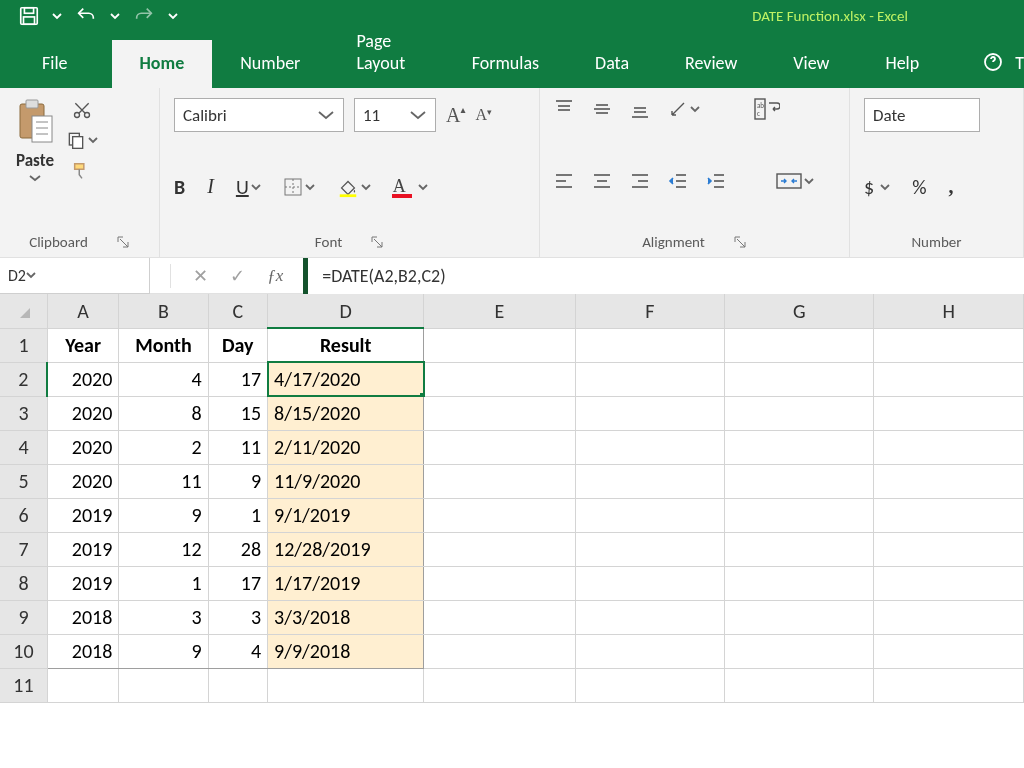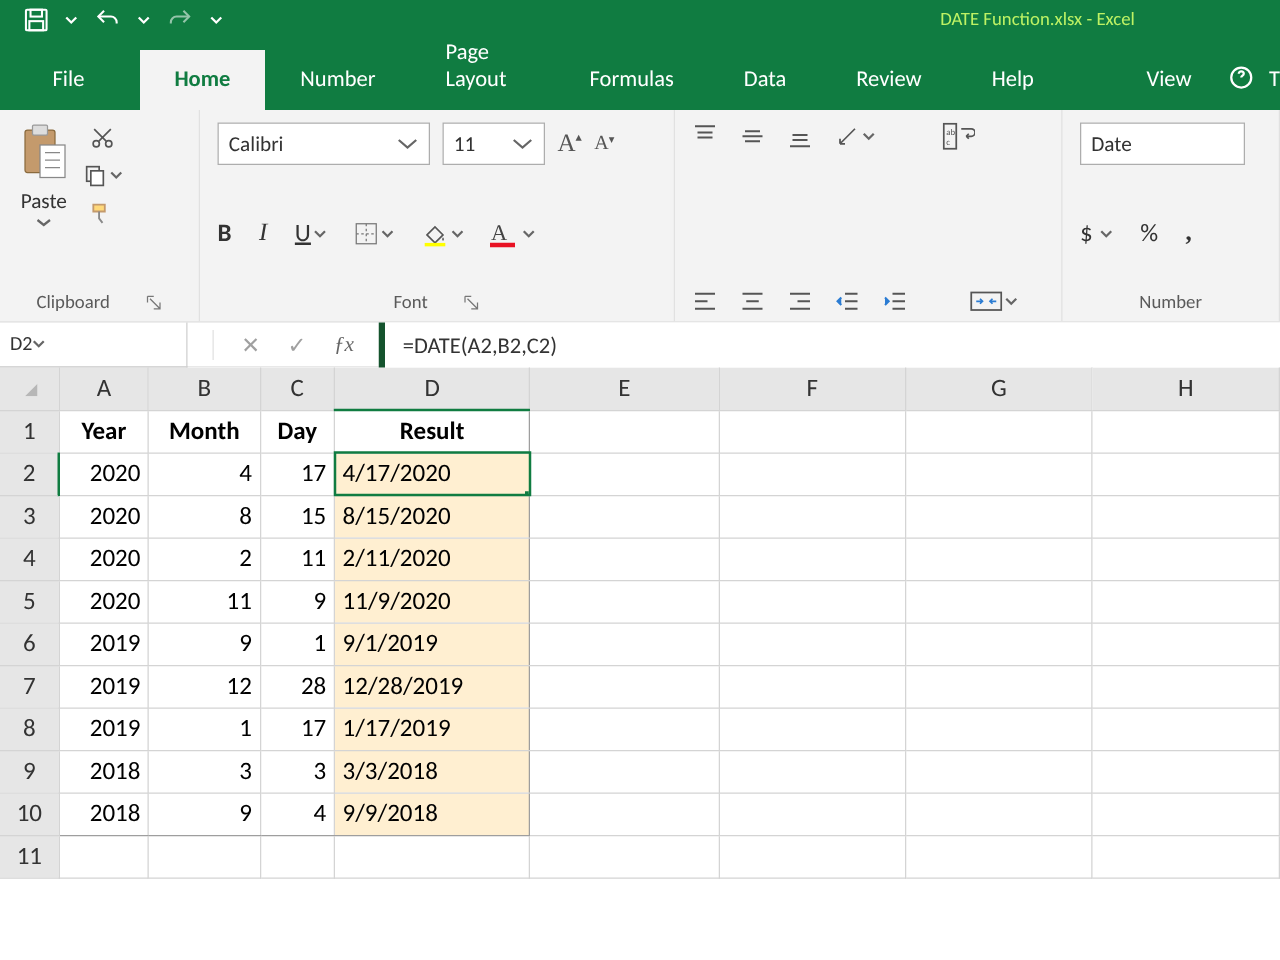--- a/index.html
+++ b/index.html
@@ -19,33 +19,33 @@
   .tab.help { margin-right: 34px; }
   .tell-me { color:#fff; display:flex; align-items:flex-end; padding-bottom:14px; }
   .tell-me svg { stroke:#fff; }
   
   .ribbon { height: 170px; background: #f3f3f3; border-bottom: 1px solid #e1e1e1; display: flex; }
   .group { border-right: 1px solid #e1e1e1; padding: 10px 14px 6px; display: flex; flex-direction: column; justify-content: space-between; }
   .group-label { text-align: center; font-size: 15px; color: #5a5a5a; padding-top: 6px; display:flex; justify-content:center; align-items:center; gap:28px;}
   .launcher { width:14px; height:14px; }
   .row { display: flex; align-items: center; gap: 10px; }
   .clipboard-group { width: 160px; }
-  .clipboard-top { display:flex; gap:10px; }
+  .clipboard-top { display:flex; gap:10px;font-weight:bold; }
   .paste-btn { display:flex; flex-direction:column; align-items:center; gap:2px; cursor:pointer;}
   .paste-label { font-size:17px; color:#333; }
   .mini-col { display:flex; flex-direction:column; gap:10px; padding-top:2px;}
   .font-group { width: 380px; }
   .combo { display:inline-flex; align-items:center; background:#fff; border:1px solid #adadad; height:34px; padding:0 8px; font-size:17px; color:#333; cursor:pointer;}
   .combo .chev { margin-left:auto; }
   .font-name { width: 170px; }
   .font-size { width: 82px; justify-content:space-between;}
   .btn { cursor:pointer; display:inline-flex; align-items:center; justify-content:center; }
   .alignment-group { width: 310px; }
   .number-group { flex:1; min-width:0; }
-  .num-combo { width:132px; }
+  .num-combo { width:116px; }
   
   .name-fx-row { height: 36px; display:flex; align-items:center; border-bottom:1px solid #e1e1e1; }
   .name-box { width: 150px; height:36px; border:1px solid #cfcfcf; border-top:none; border-left:none; display:flex; align-items:center; padding:0 8px; font-size:16px; color:#333; }
   .fx-icons { display:flex; align-items:center; gap:22px; padding:0 20px; color:#a0a0a0;}
   .fx-icons .sep { width:1px; height:24px; background:#e1e1e1; }
   .fx-icons .fx-label { font-style: italic; font-family: "Times New Roman", serif; font-size:17px; color:#666;}
   .formula-input { flex:1; height:36px; border:none; border-left:5px solid #14532d; padding:0 14px; font-size:18px; color:#333; outline:none; }
   
   .sheet { position:relative; }
   table.grid { border-collapse: collapse; table-layout: fixed; }
@@ -113,22 +113,22 @@
 </div>
 
 <div class="tabstrip">
   <div class="tab file">File</div>
   <div class="tab active">Home</div>
   <div class="tab">Number</div>
   <div class="tab">Page Layout</div>
   <div class="tab">Formulas</div>
   <div class="tab">Data</div>
   <div class="tab">Review</div>
+  <div class="tab">View</div>
   <div class="tab help">Help</div>
-  <div class="tab">View</div>
   <div class="tell-me">
     <svg width="24" height="24" viewBox="0 0 24 24" fill="none" stroke-width="1.8">
         <circle cx="12" cy="12" r="8"></circle>
         <path d="M12 15v.01M10 9a2 2 0 114 0c0 1.5-2 1.5-2 3"></path>
       </svg>
     <span style="font-size:18px;margin-left:10px">T</span>
   </div>
 </div>
 
 <div class="ribbon">
@@ -328,20 +328,26 @@
       <span style="width:14px"></span>
       <span class="btn small-dd">
           <svg width="26" height="20" viewBox="0 0 26 20" fill="none" stroke="#555" stroke-width="1.4">
             <rect x="1" y="3" width="24" height="14"></rect>
             <path d="M5 10h5m-2-2l2 2-2 2M21 10h-5m2-2l-2 2 2 2" stroke="#2b7cd3"></path>
           </svg>
           <svg width="10" height="10" class="chev-svg">
             <path d="M1 3l4 4 4-4"></path>
           </svg>
         </span>
+    </div>
+    <div class="group-label">
+        <span>Alignment</span>
+      <svg class="launcher" viewBox="0 0 14 14" fill="none" stroke="#777" stroke-width="1">
+          <path d="M2 2h5M2 2v5M4 4l8 8M12 7v5H7"></path>
+        </svg>
     </div>
   </div>
 
   <div class="group number-group">
     <div class="row">
       <div class="combo num-combo">
         <span>Date</span>
       </div>
     </div>
     <div class="row" style="gap:22px;margin-top:14px;font-size:20px;color:#333">

